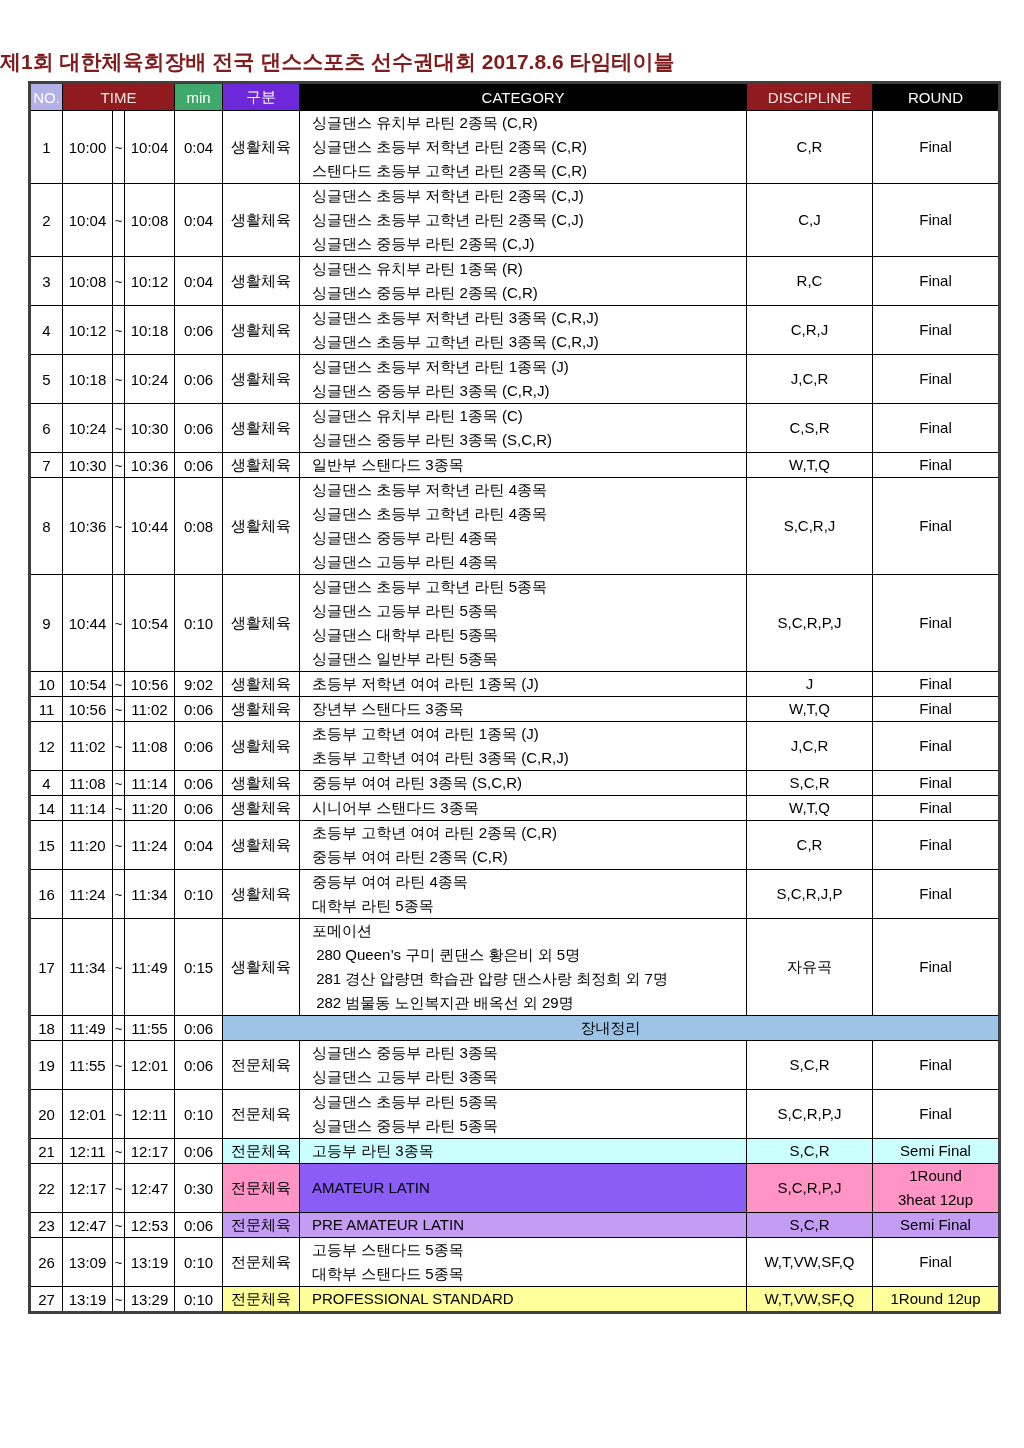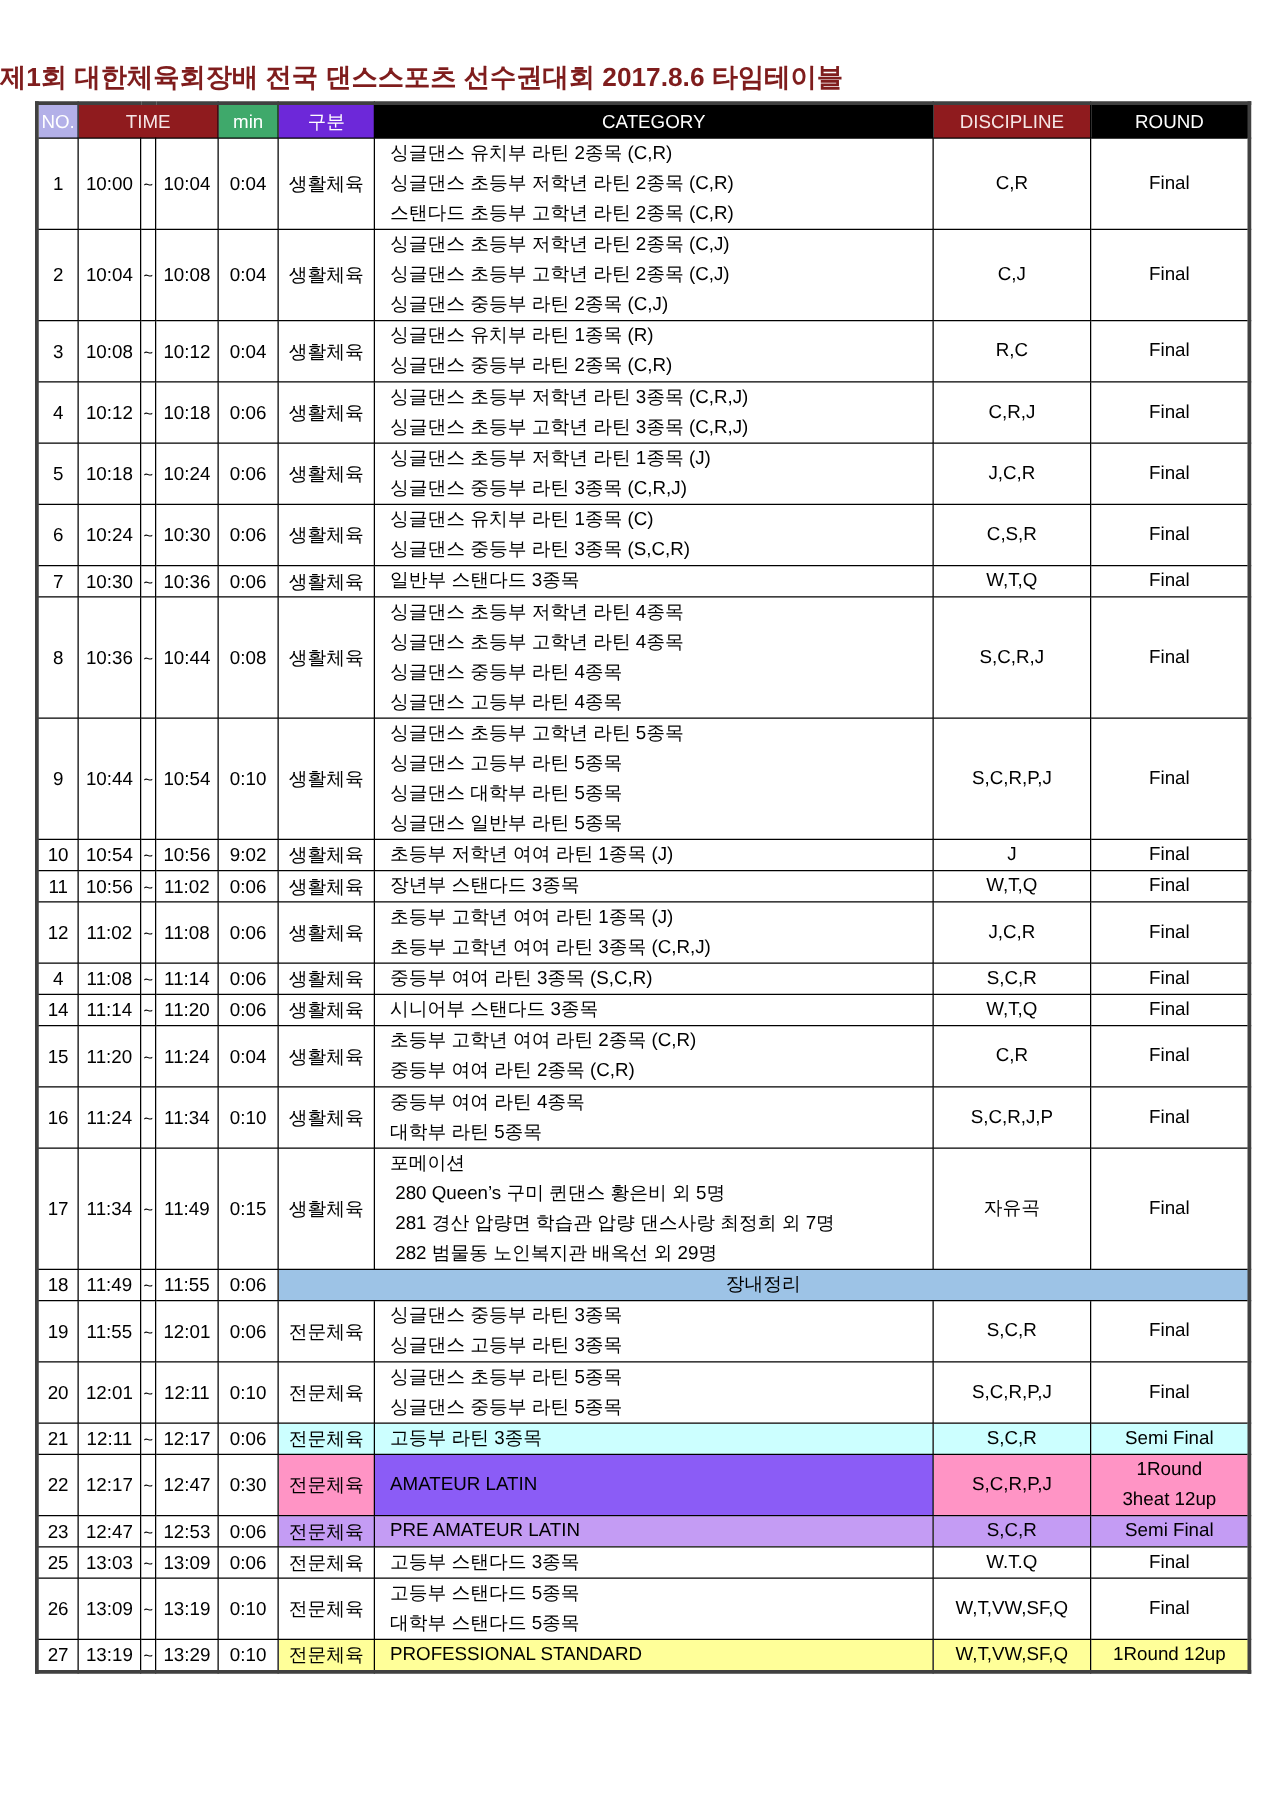--- a/index.html
+++ b/index.html
@@ -478,37 +478,20 @@
             <div class="cat-line">PRE AMATEUR LATIN</div>
           </td>
           <td class="cell-discipline" style="background: rgb(196, 156, 244);">
             <div class="line">S,C,R</div>
           </td>
           <td class="cell-round" style="background: rgb(196, 156, 244);">
             <div class="line">Semi Final</div>
           </td>
         </tr>
         <tr>
-          <td class="cell-no">25</td>
-          <td class="cell-start">13:03</td>
-          <td class="cell-tilde">~</td>
-          <td class="cell-end">13:09</td>
-          <td class="cell-min">0:06</td>
-          <td class="cell-type">전문체육</td>
-          <td class="cell-category">
-            <div class="cat-line">고등부 스탠다드 3종목</div>
-          </td>
-          <td class="cell-discipline">
-            <div class="line">W.T.Q</div>
-          </td>
-          <td class="cell-round">
-            <div class="line">Final</div>
-          </td>
-        </tr>
-        <tr>
           <td class="cell-no">26</td>
           <td class="cell-start">13:09</td>
           <td class="cell-tilde">~</td>
           <td class="cell-end">13:19</td>
           <td class="cell-min">0:10</td>
           <td class="cell-type">전문체육</td>
           <td class="cell-category">
             <div class="cat-line">고등부 스탠다드 5종목</div>
             <div class="cat-line">대학부 스탠다드 5종목</div>
           </td>

